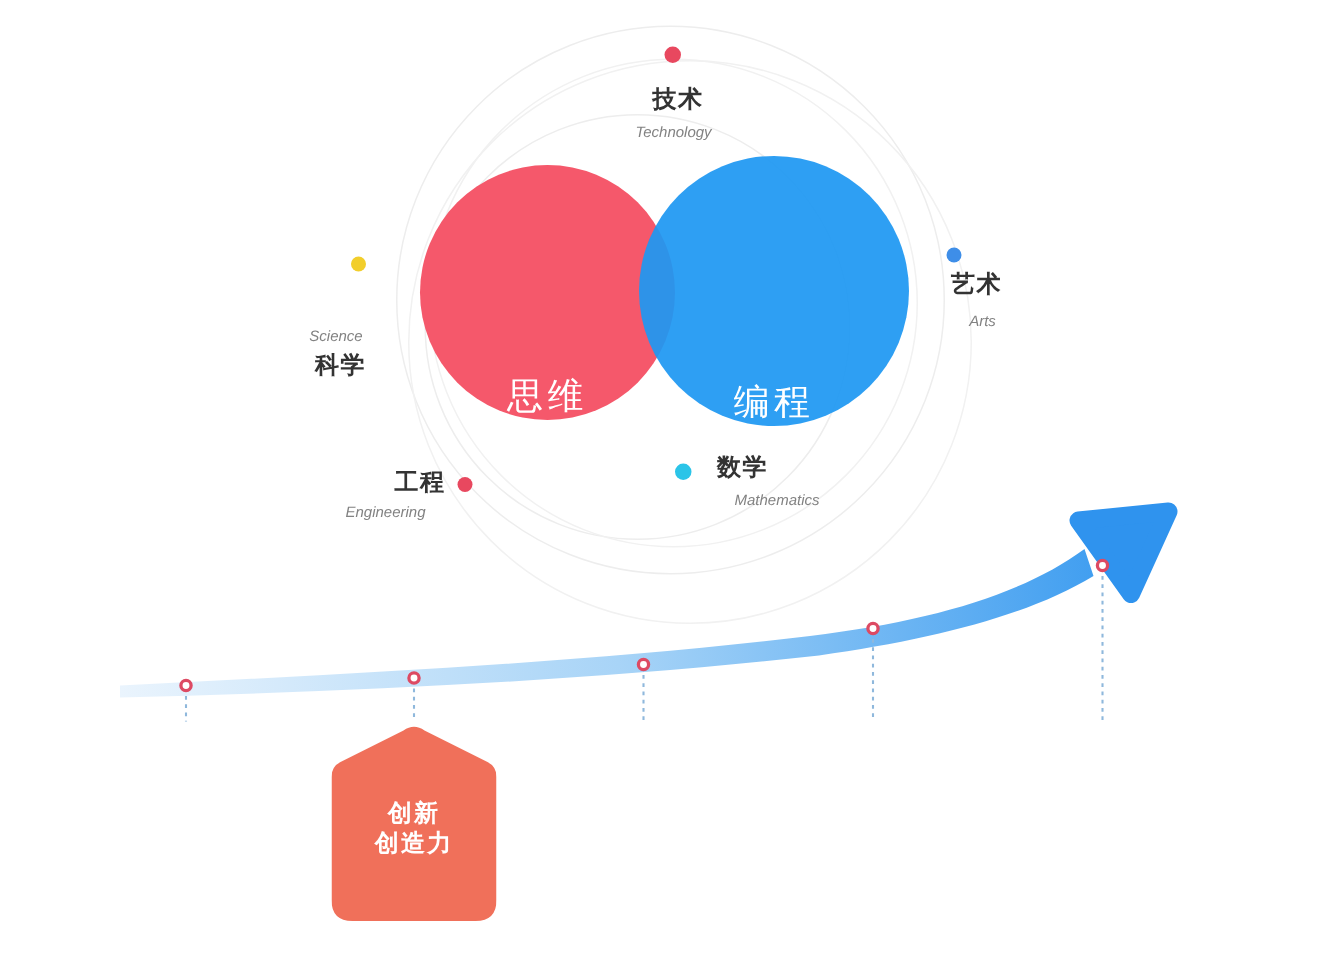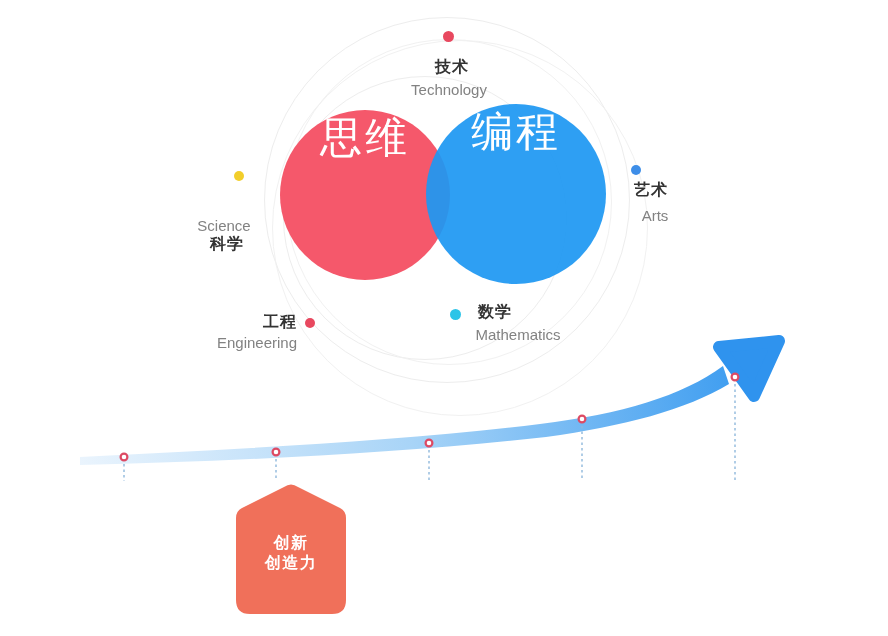--- a/index.html
+++ b/index.html
@@ -24,24 +24,24 @@
   .orbit.o1 { left: 264px; top:  17px; width: 366px; height: 366px; }
   .orbit.o2 { left: 272px; top:  40px; width: 376px; height: 376px; border-color:#f1f1f1; }
   .orbit.o3 { left: 283px; top:  76px; width: 284px; height: 284px; }
   .orbit.o4 { left: 286px; top:  39px; width: 326px; height: 326px; border-color:#f1f1f1; }
 
   
   .venn-circle {
     position: absolute;
     border-radius: 50%;
     display: flex;
-    align-items: flex-start;
+    align-items: flex-end;
     justify-content: center;
     color: #ffffff;
-    font-size: 42px;
+    font-size: 24px;
     letter-spacing: 3px;
   }
   .venn-thinking {
     left: 280px; top: 110px; width: 170px; height: 170px;
     background: #f5586b;
     z-index: 2;
   }
   .venn-programming {
     left: 426px; top: 104px; width: 180px; height: 180px;
     background: rgba(30, 152, 242, 0.93);
@@ -50,21 +50,21 @@
 
   
   .sat-dot { position: absolute; border-radius: 50%; z-index: 4; }
   .sat-zh {
     position: absolute; transform: translate(-50%, -50%);
     font-size: 16px; font-weight: bold; color: #333333;
     white-space: nowrap; z-index: 4; letter-spacing: 1px;
   }
   .sat-en {
     position: absolute; transform: translate(-50%, -50%);
-    font-size: 15px; color: #828282; white-space: nowrap; z-index: 4;
+    font-size: 10px; color: #828282; white-space: nowrap; z-index: 4; font-style: italic;
   }
 
   .dot-technology  { left: 443px; top:  31px; width: 11px; height: 11px; background: #e8485f; }
   .zh-technology   { left: 452px; top:  67px; }
   .en-technology   { left: 449px; top:  89px; }
 
   .dot-arts        { left: 631px; top: 165px; width: 10px; height: 10px; background: #3e8ee8; }
   .zh-arts         { left: 651px; top: 190px; }
   .en-arts         { left: 655px; top: 215px; }
 
@@ -111,21 +111,21 @@
     align-items: center;
     justify-content: center;
     color: #ffffff;
     font-size: 16px;
     font-weight: bold;
     letter-spacing: 1.5px;
     line-height: 20px;
     text-align: center;
   }
   .badge-1 { left:  69px; }
-  .badge-2 { left: 236px; }
+  .badge-2 { left: 221px; }
   .badge-3 { left: 374px; }
   .badge-4 { left: 527px; }
   .badge-5 { left: 680px; }
   .badge-1 path { fill: #f2c02e; }
   .badge-2 path { fill: #f0705a; }
   .badge-3 path { fill: #8a8aec; }
   .badge-4 path { fill: #3dcb92; }
   .badge-5 path { fill: #f85c6e; }
 </style>
 </head>

